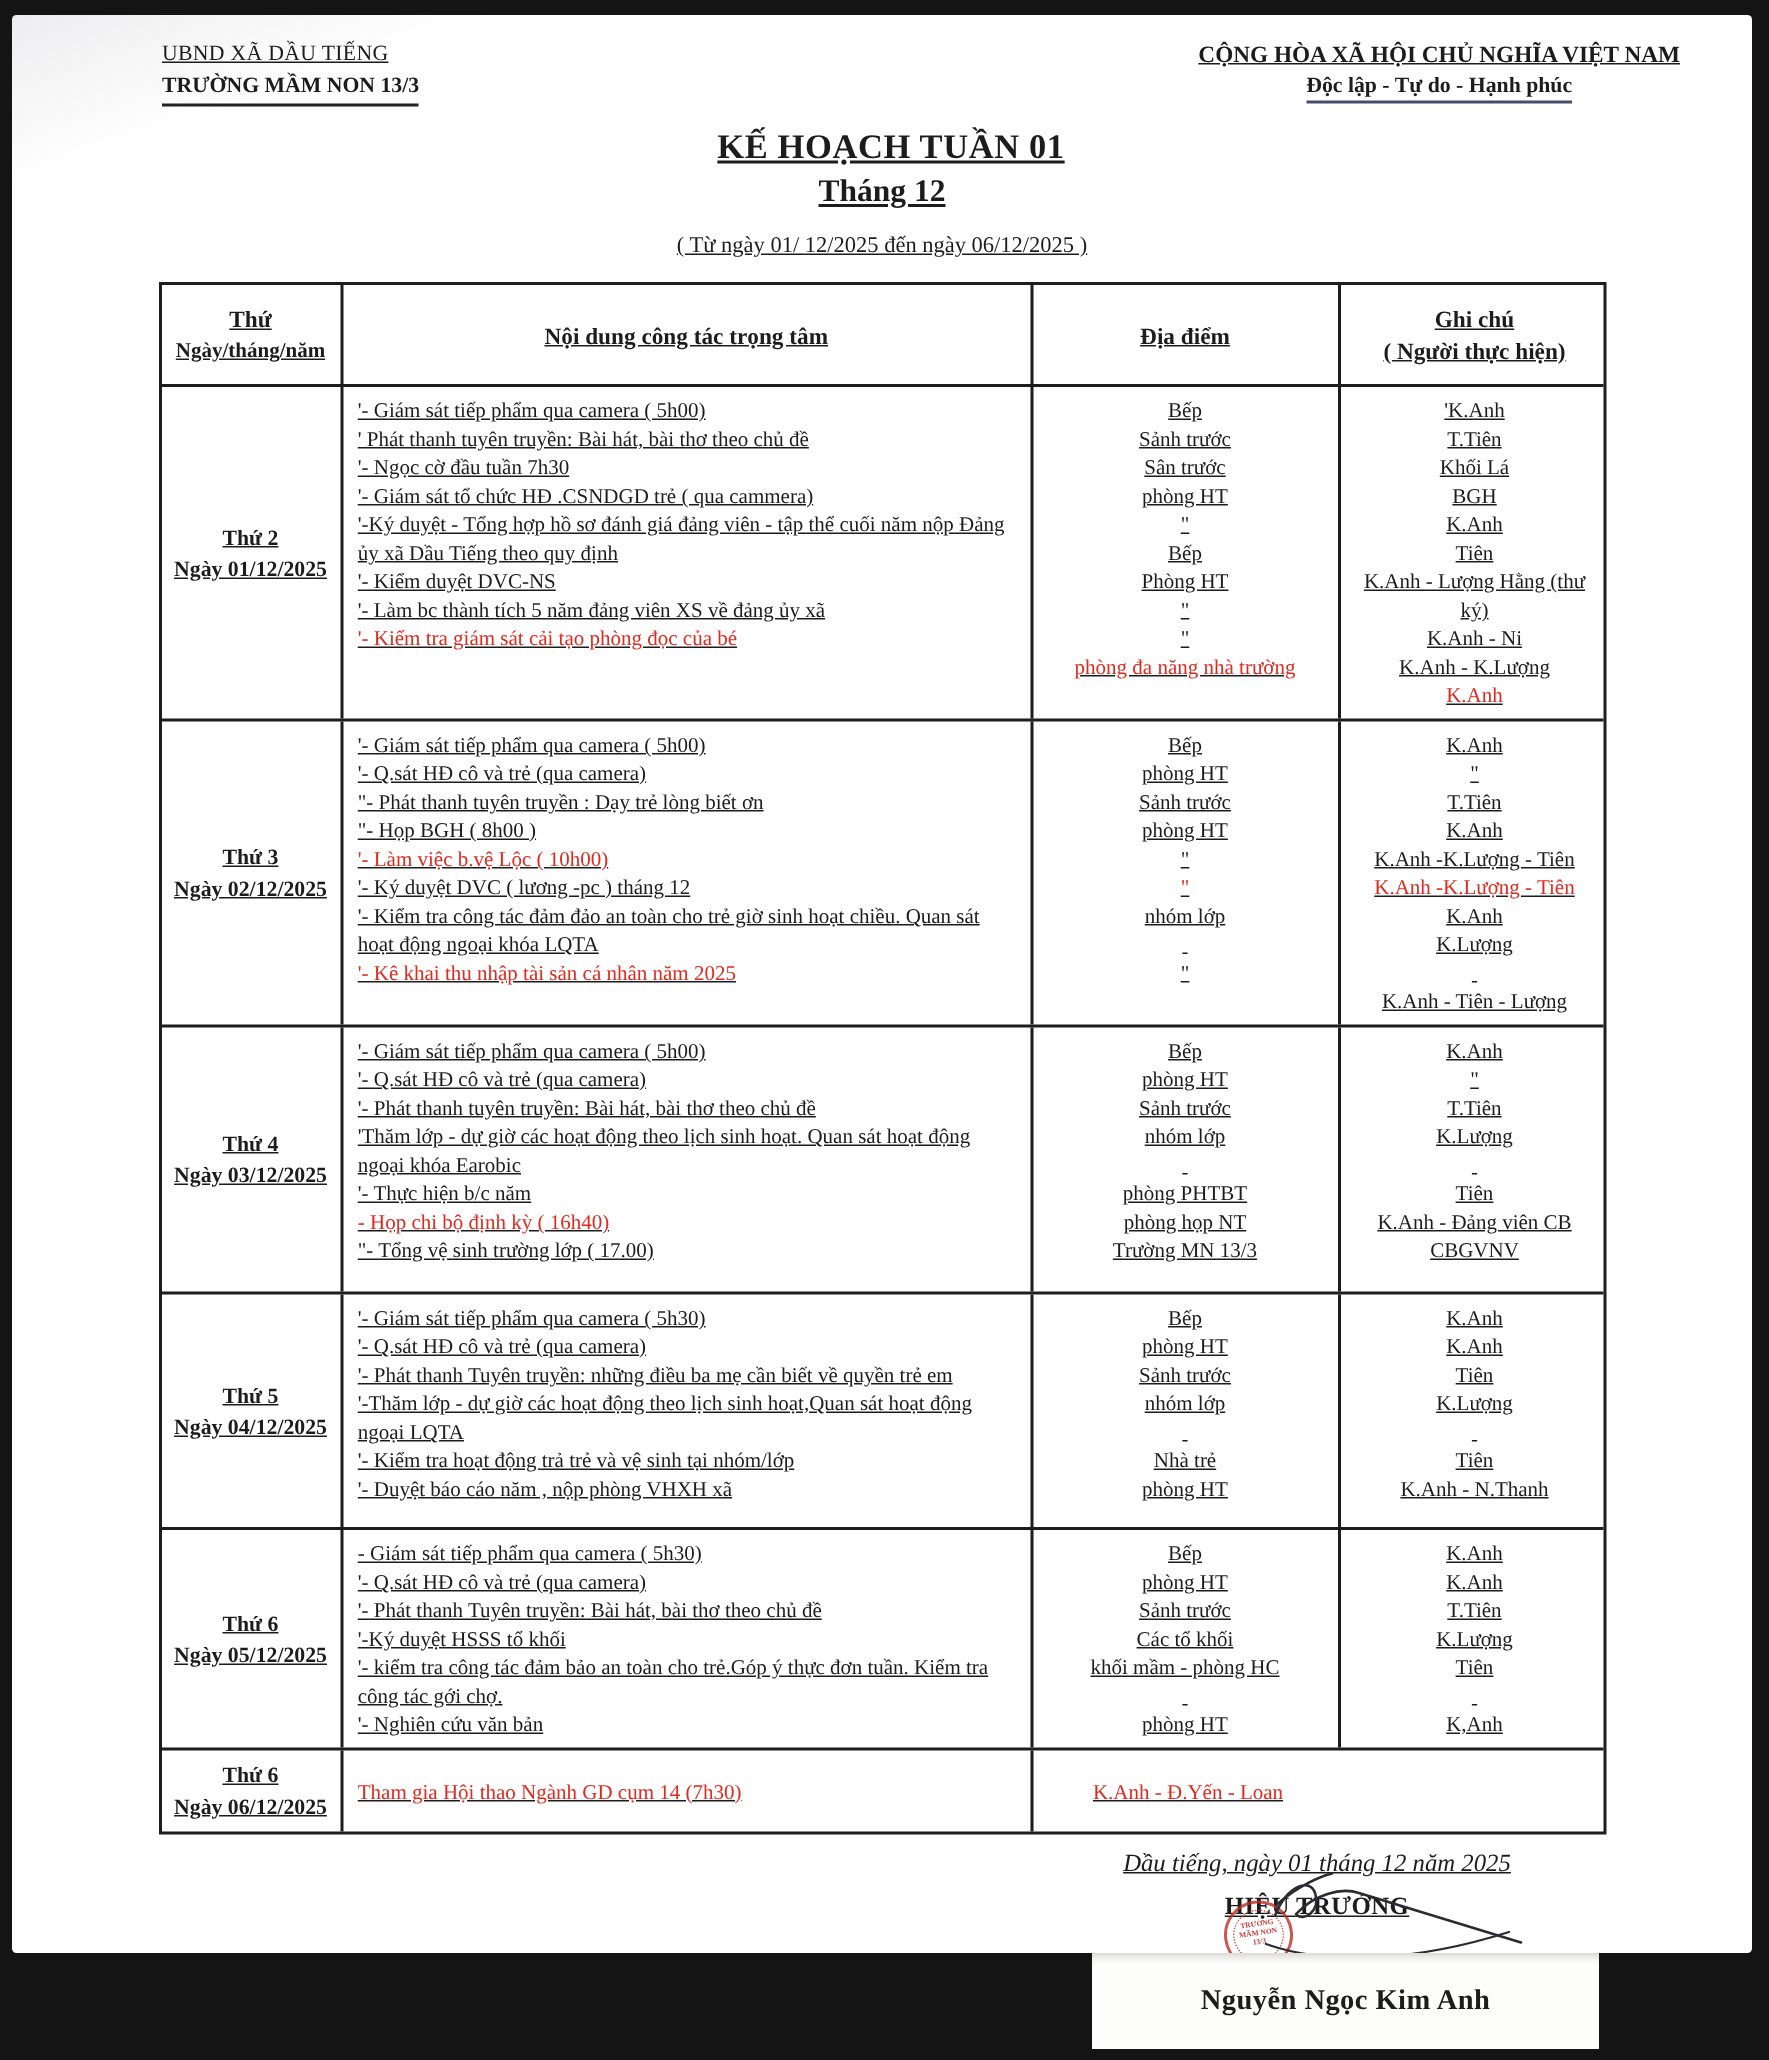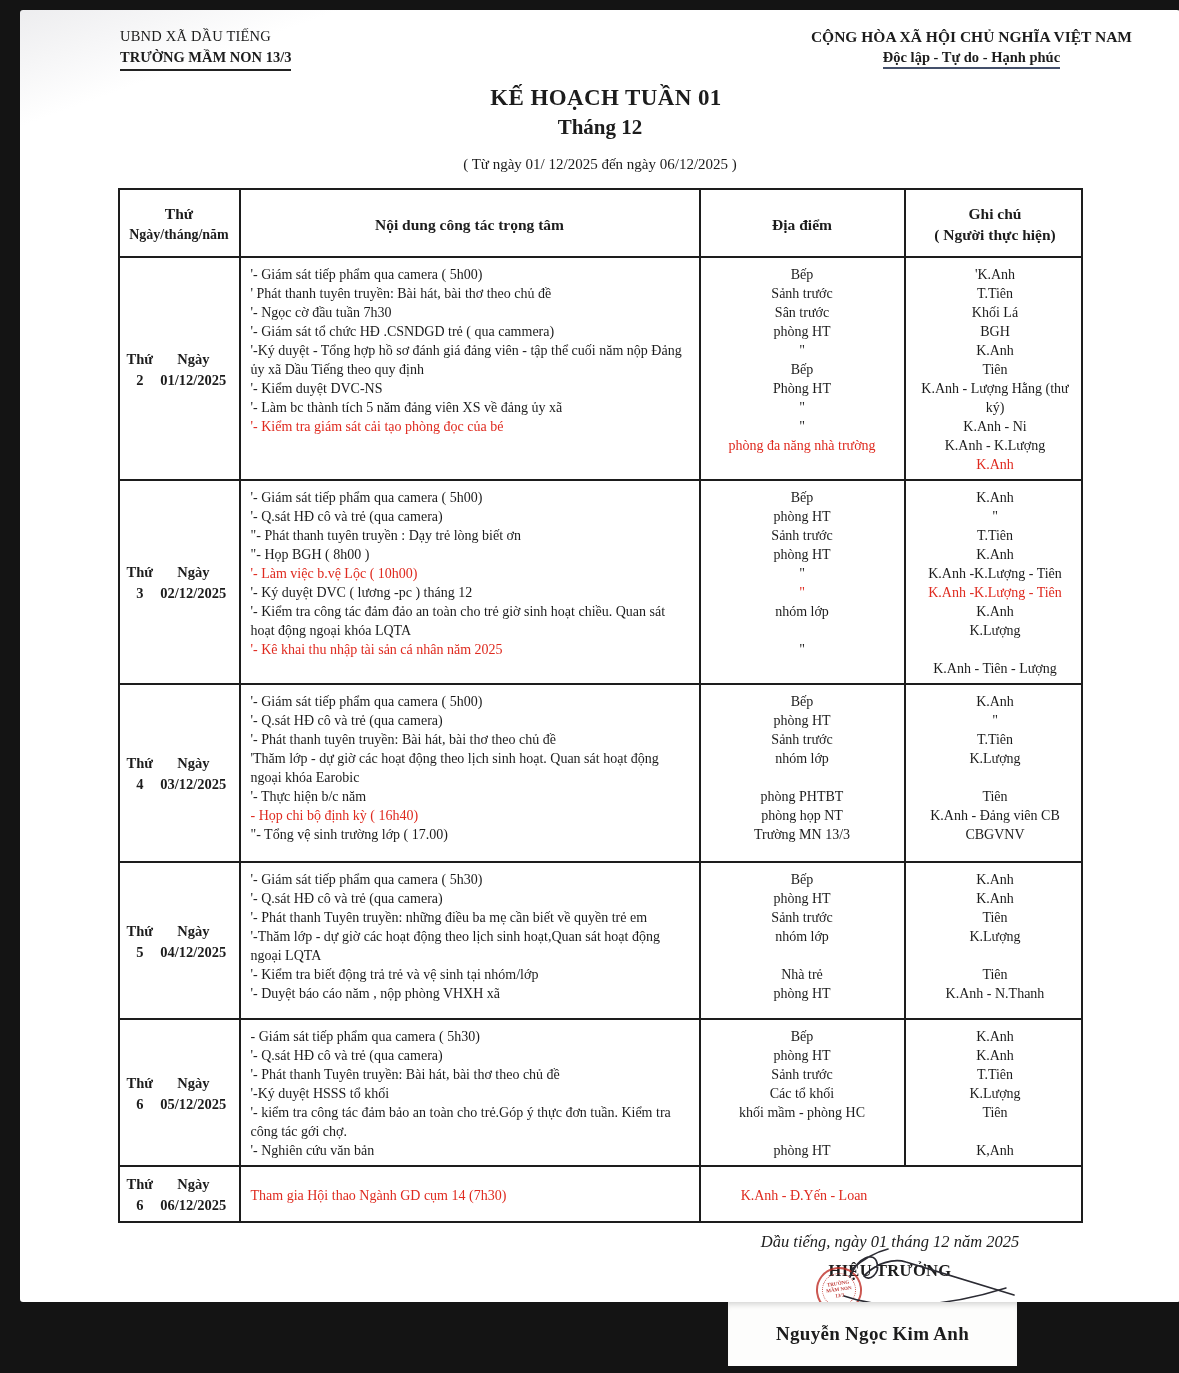--- a/index.html
+++ b/index.html
@@ -10,23 +10,24 @@
   *{box-sizing:border-box;margin:0;padding:0;}
   html,body{width:1179px;height:1373px;}
   body{
     font-family:"Liberation Serif","DejaVu Serif",serif;
     background:#141414;
     position:relative;
     overflow:hidden;
     color:var(--ink);
   }
   .sheet{
-    position:absolute;left:20px;top:10px;width:1160px;height:1292px;
+    position:absolute;left:8px;top:10px;width:1160px;height:1292px;
     background:linear-gradient(160deg,#ededef 0,#ffffff 110px);
     border-radius:3px;
+    text-decoration:underline;
   }
   
   .head-row{display:flex;justify-content:space-between;padding:16px 48px 0 100px;}
   .org{font-size:14.5px;line-height:21px;}
   .org .l1{font-weight:normal;letter-spacing:.2px;}
   .org .l2{font-weight:bold;border-bottom:2px solid #222;display:inline-block;padding-bottom:1px;}
   .republic{text-align:center;font-weight:bold;}
   .republic .l1{font-size:15.5px;line-height:22px;text-align:right;}
   .republic .l2{font-size:14.5px;display:inline-block;border-bottom:2px solid #44506b;padding-bottom:1px;}
   .title-block{text-align:center;margin-top:14px;}
@@ -42,22 +43,22 @@
   .trow:first-child{border-top:none;}
   .tcell{border-left:2px solid var(--line);padding:7px 6px 5px;}
   .tcell:first-child{border-left:none;}
   .thead-row{min-height:66px;}
   .thead-row .tcell{
     display:flex;flex-direction:column;justify-content:center;align-items:center;
     font-weight:bold;font-size:15.5px;line-height:21px;text-align:center;
   }
   .thead-row .small{font-size:14px;}
   .day-cell{
-    display:flex;flex-direction:row;justify-content:center;align-items:center;
-    font-weight:bold;font-size:14.5px;line-height:21px;text-align:center;
+    display:flex;flex-direction:column;justify-content:center;align-items:center;
+    font-weight:bold;font-size:14.5px;line-height:21px;text-align:left;
   }
   .tasks-cell{padding-left:10px;padding-right:6px;}
   .tasks-cell.vcenter{display:flex;flex-direction:column;justify-content:center;}
   .task{font-size:14px;line-height:19px;text-align:left;}
   .loc-cell,.note-cell{text-align:center;}
   .loc{font-size:14px;line-height:19px;}
   .note{font-size:14px;line-height:19px;}
   .red{color:var(--red);}
   
   .footer-block{width:380px;margin-left:680px;text-align:center;margin-top:9px;}
@@ -70,21 +71,21 @@
     display:flex;align-items:center;justify-content:center;
     transform:rotate(-8deg);
   }
   .stamp-inner{
     width:34px;height:34px;border-radius:50%;border:1px dotted rgba(190,45,38,.8);
     display:flex;flex-direction:column;align-items:center;justify-content:center;
     color:rgba(185,40,35,.9);font-size:5px;line-height:6px;font-weight:bold;text-align:center;
   }
   .sig-svg{position:absolute;left:46px;top:6px;}
   .name-patch{
-    position:absolute;left:728px;top:1302px;width:289px;height:64px;
+    position:absolute;left:728px;top:1302px;width:338px;height:64px;
     background:#fdfdfc;
     box-shadow:inset 0 6px 6px -4px rgba(0,0,0,.18);
     display:flex;align-items:center;justify-content:center;
   }
   .signer-name{font-weight:bold;font-size:19px;letter-spacing:.3px;}
 </style>
 </head>
 <body style="background: rgb(20, 20, 20);">
 
 <div class="sheet">
@@ -240,21 +241,21 @@
       <div class="trow" style="min-height: 157px;">
         <div class="tcell day-cell">
           <div>Thứ 5</div>
           <div>Ngày 04/12/2025</div>
         </div>
         <div class="tcell tasks-cell">
           <div class="task">'- Giám sát tiếp phẩm qua camera ( 5h30)</div>
           <div class="task">'- Q.sát HĐ cô và trẻ  (qua  camera)</div>
           <div class="task">'- Phát thanh Tuyên truyền: những điều ba mẹ cần biết về quyền trẻ em</div>
           <div class="task">'-Thăm lớp - dự giờ các hoạt động theo lịch sinh hoạt,Quan sát hoạt động ngoại LQTA</div>
-          <div class="task">'- Kiểm tra biết động trả trẻ và vệ sinh tại nhóm/lớp</div>
+          <div class="task">'- Kiểm tra hoạt động trả trẻ và vệ sinh tại nhóm/lớp</div>
           <div class="task">'- Duyệt báo cáo năm , nộp phòng VHXH xã</div>
         </div>
         <div class="tcell loc-cell">
           <div class="loc">Bếp</div>
           <div class="loc">phòng HT</div>
           <div class="loc">Sảnh trước</div>
           <div class="loc">nhóm lớp</div>
           <div class="loc">&nbsp;</div>
           <div class="loc">Nhà trẻ</div>
           <div class="loc">phòng HT</div>

